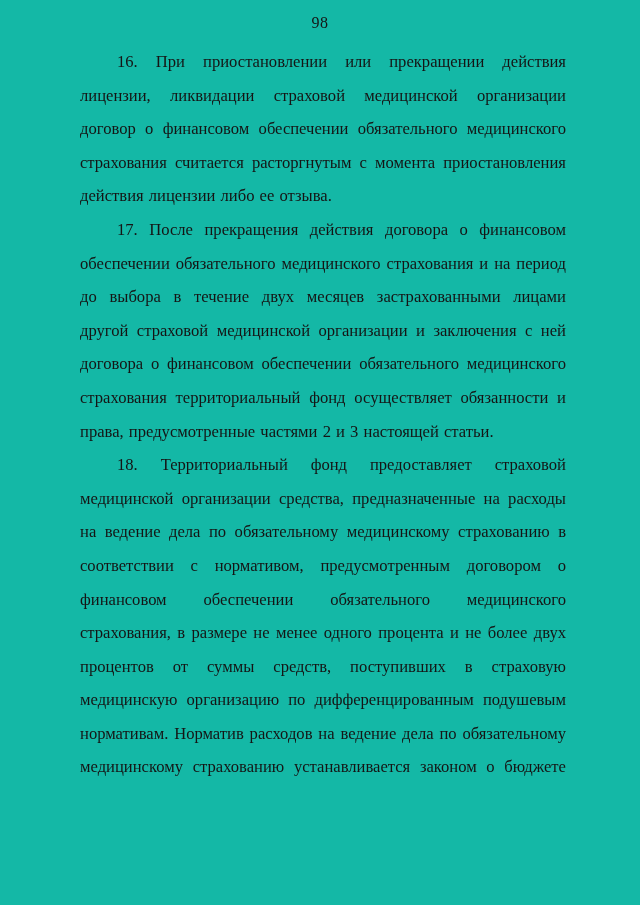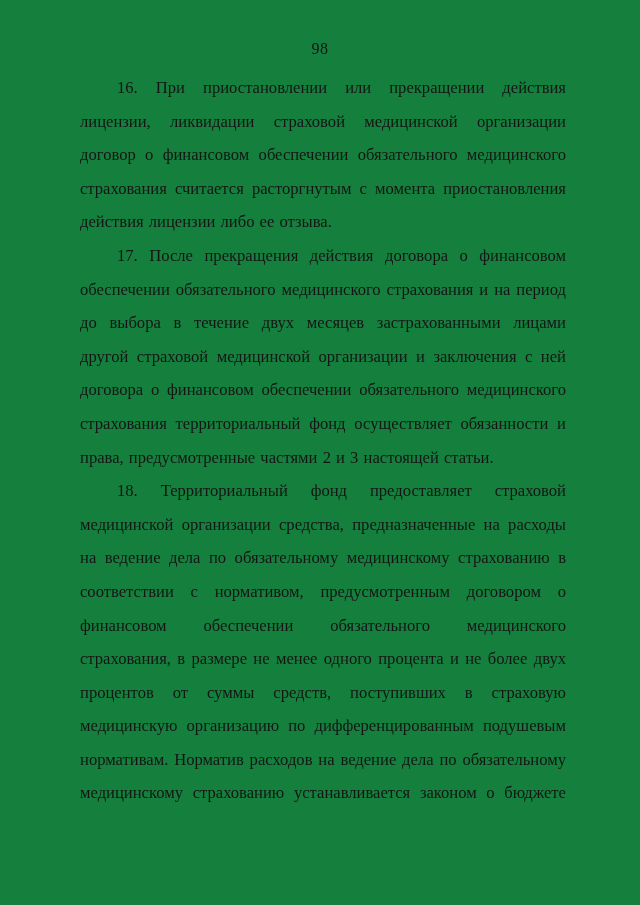--- a/index.html
+++ b/index.html
@@ -12,22 +12,22 @@
     height: 905px;
     overflow: hidden;
     font-family: "Liberation Serif", "DejaVu Serif", serif;
     color: #151515;
     -webkit-font-smoothing: antialiased;
   }
   .page {
     box-sizing: border-box;
     width: 640px;
     height: 905px;
-    padding-top: 40px;
-    background: #15803d;
+    padding-top: 14px;
+    background: #14b8a6;
   }
   .page-number {
     text-align: center;
     font-size: 16px;
     line-height: 18px;
     letter-spacing: 0.5px;
   }
   .content {
     margin: 13px 74px 0 80px; 
   }

